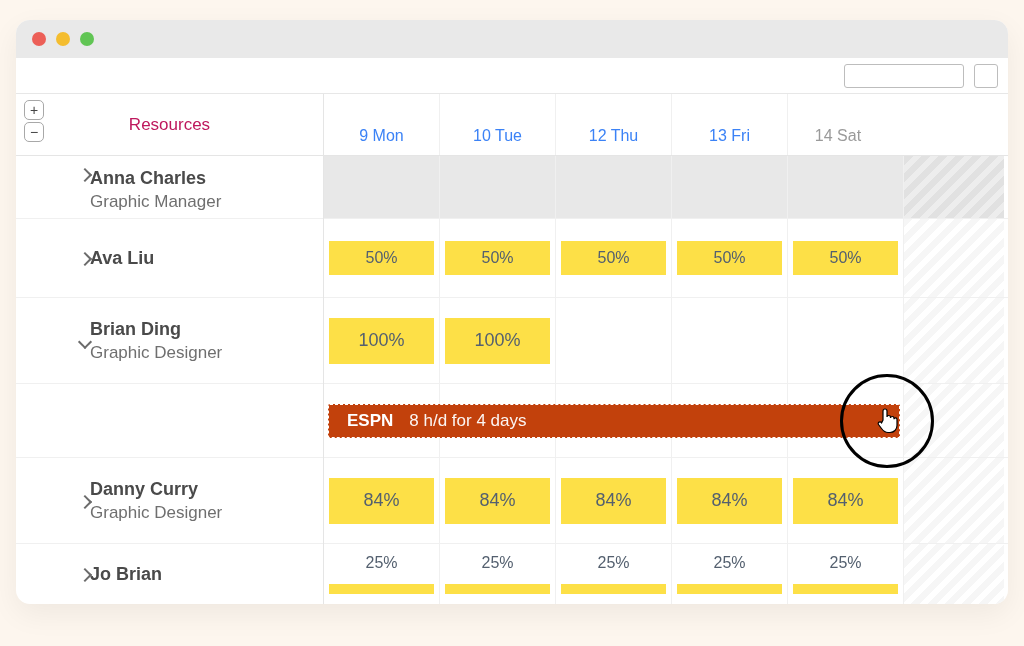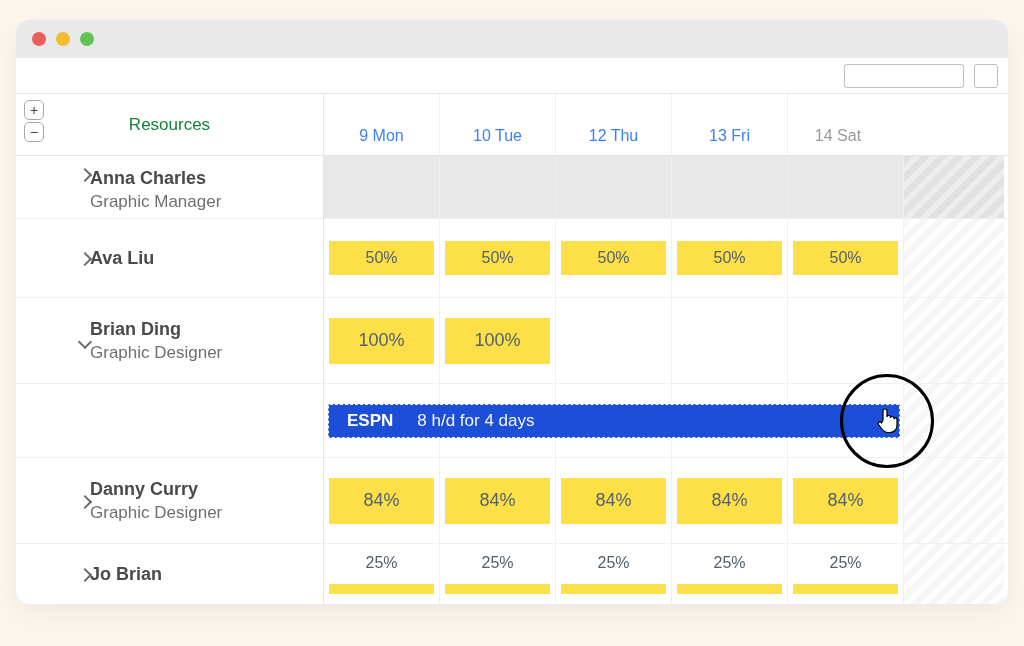--- a/index.html
+++ b/index.html
@@ -70,21 +70,21 @@
   .sidebar {
     width: 308px;
     flex: 0 0 308px;
     border-right: 1px solid #e5e5e5;
   }
   .sidebar-header {
     height: 62px;
     display:flex; align-items:center; justify-content:center;
     border-bottom: 1px solid #e5e5e5;
     font-size: 17px;
-    color: #15803d;
+    color: #be185d;
   }
 
   .resource-row {
     display:flex;
     align-items:flex-start;
     padding: 12px 10px 12px 0;
     border-bottom: 1px solid #f0f0f0;
   }
   .arrow-cell {
     width: 74px;
@@ -177,28 +177,28 @@
   .chip.tall { height: 46px; font-size: 18px; }
   .chip.short { height: 10px; }
   .cell-stack { display:flex; flex-direction:column; align-items:center; gap:12px; width:100%; }
 
   .booking-bar {
     position: absolute;
     left: 4px;
     width: 572px;
     top: 20px;
     height: 34px;
-    background: #1d4ed8;
+    background: #c2410c;
     border: 1px dashed #ffffff;
     border-radius: 2px;
     color: #fff;
     display:flex; align-items:center;
     padding-left: 18px;
     font-size: 17px;
-    gap: 24px;
+    gap: 16px;
     z-index: 2;
   }
   .booking-bar .bname { font-weight: 700; }
   .booking-bar .bdetail { font-weight: 400; opacity: 0.95; }
 
   .cursor-circle {
     position: absolute;
     width: 94px; height: 94px;
     border: 3px solid #000;
     border-radius: 50%;

